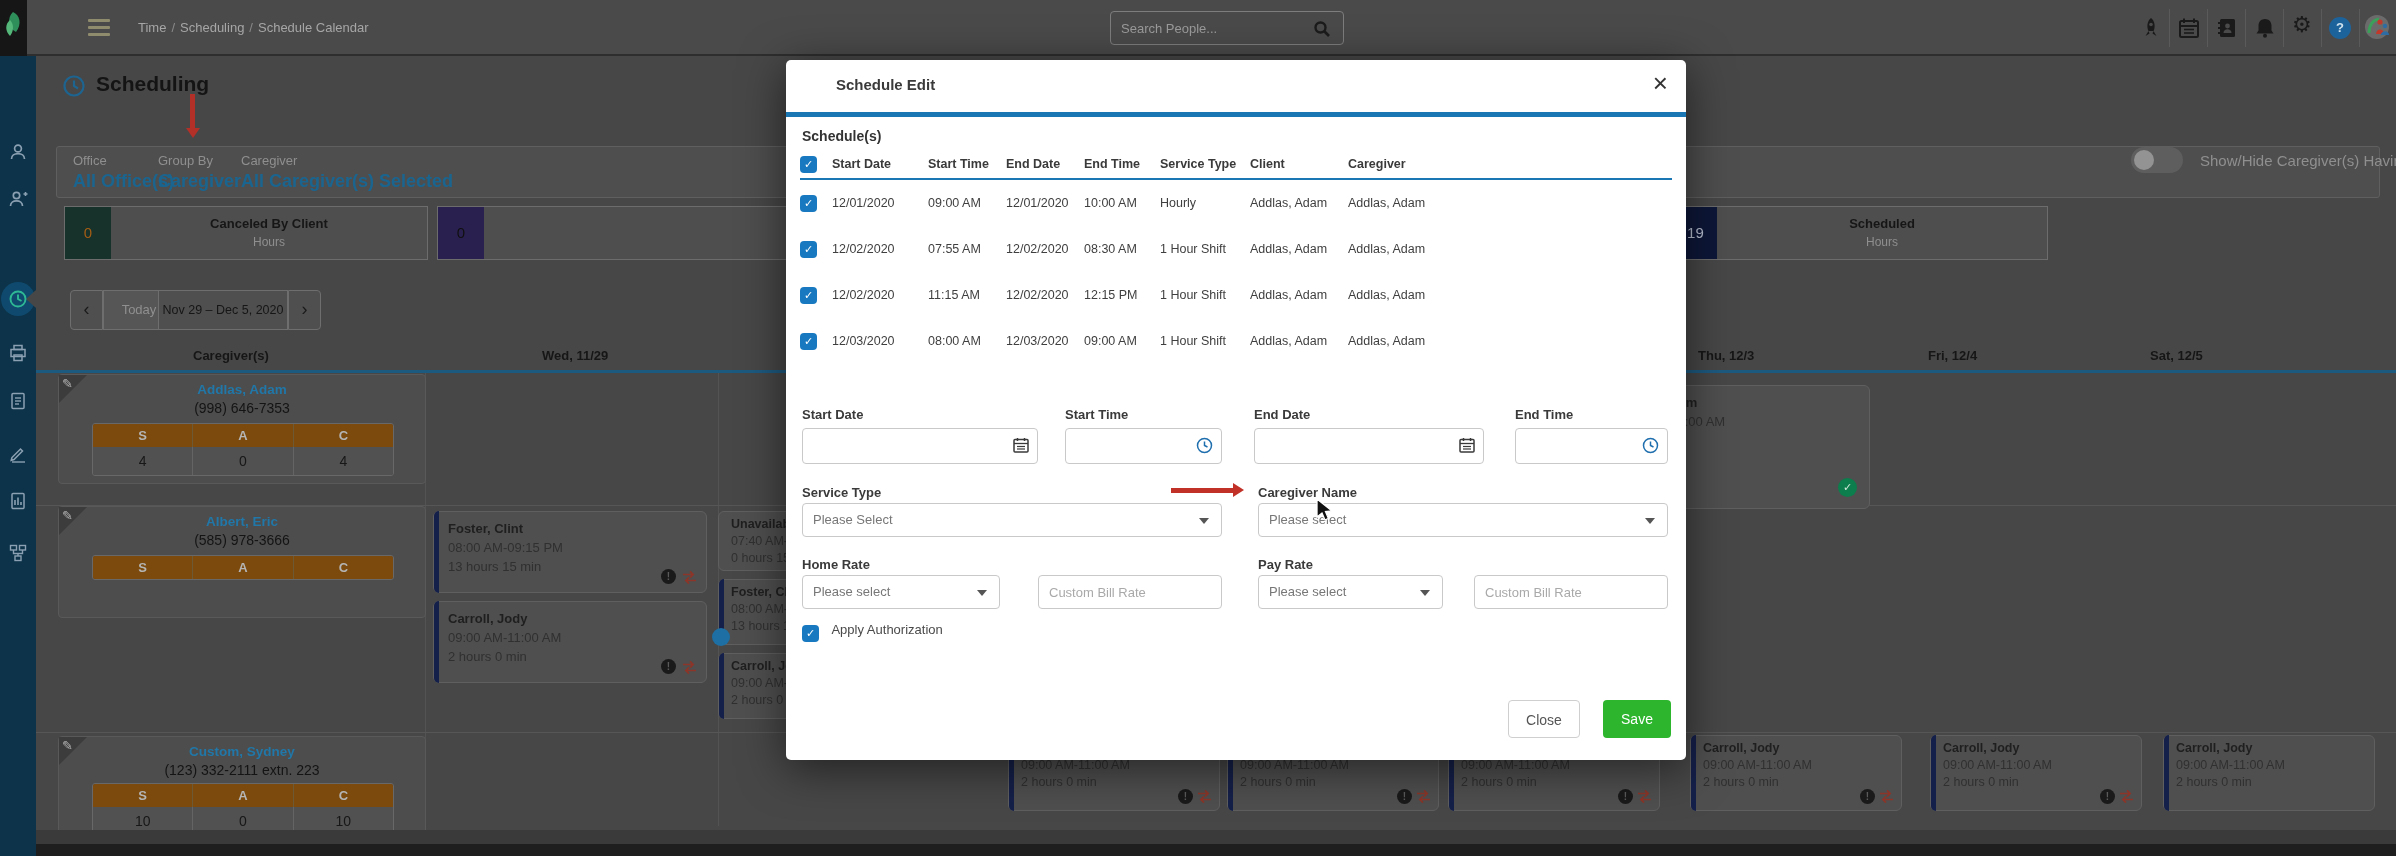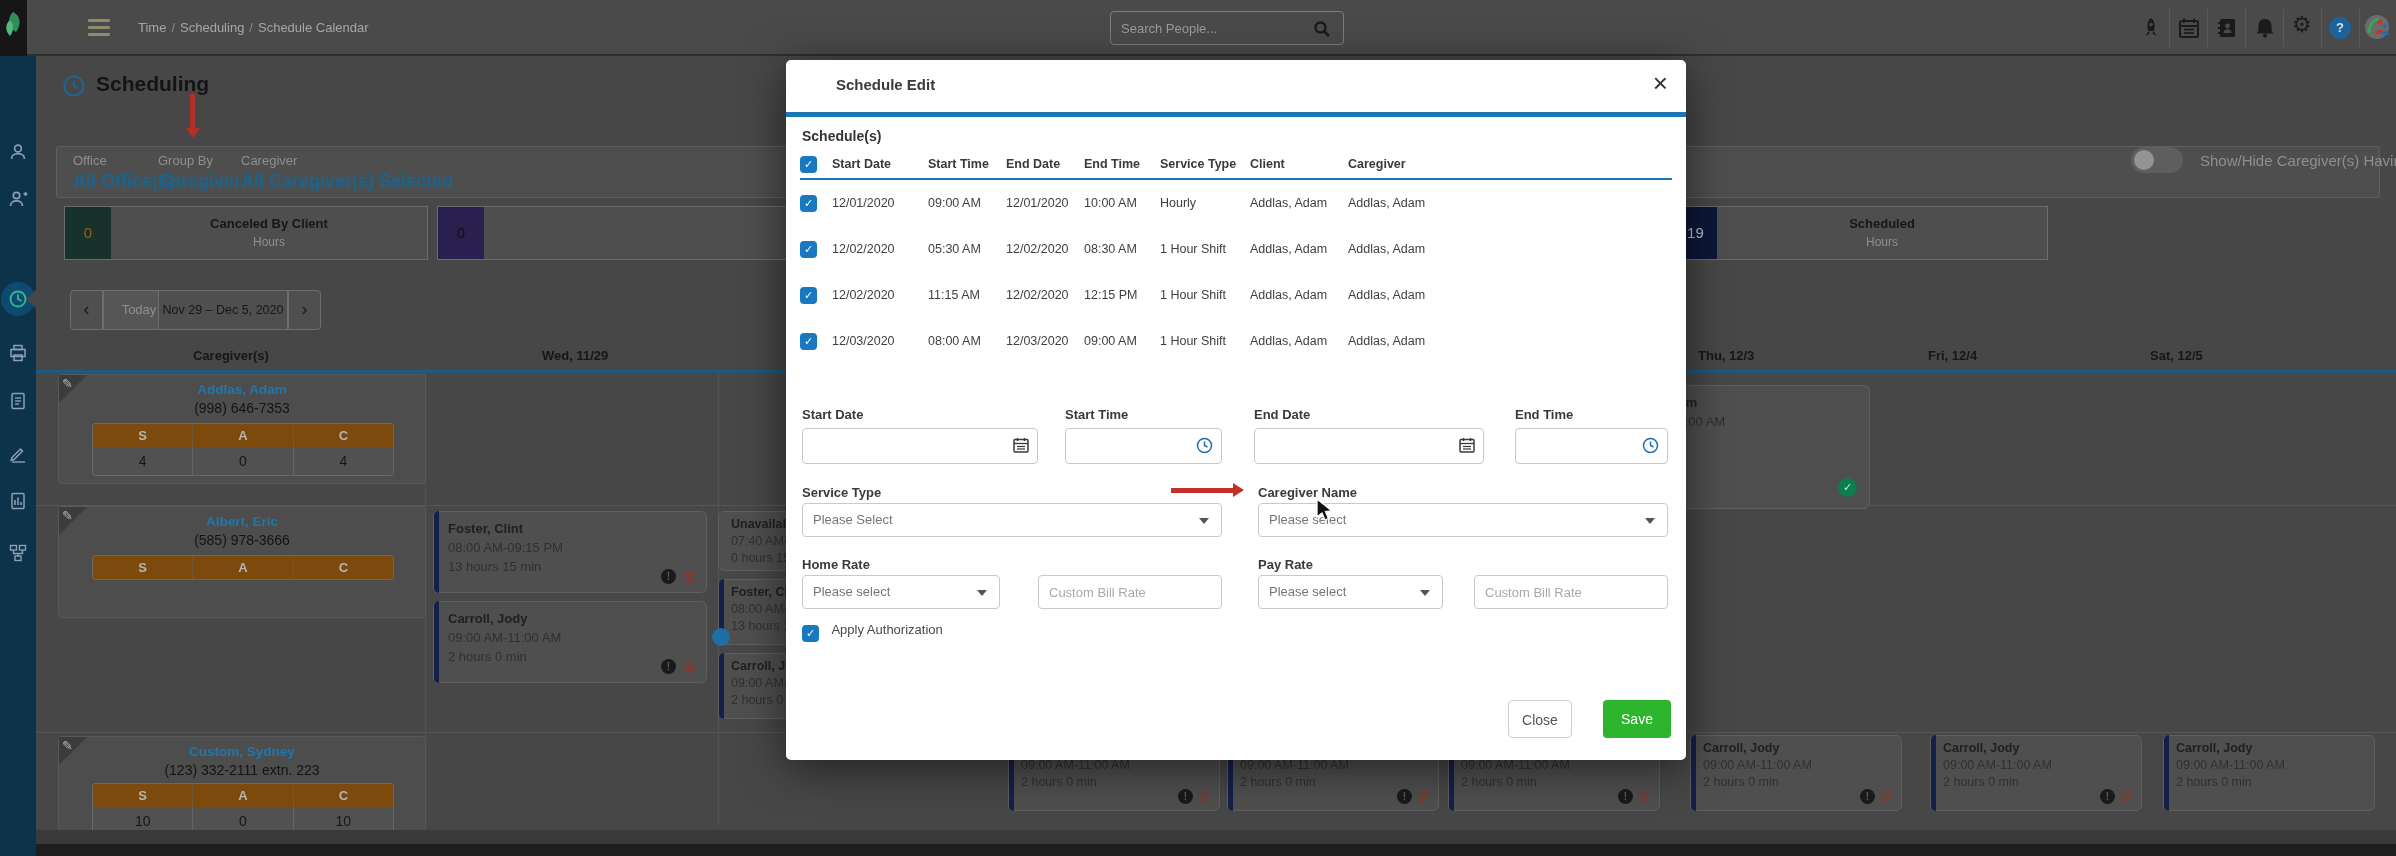--- a/index.html
+++ b/index.html
@@ -114,21 +114,21 @@
   .m-inwrap{position:absolute;height:36px;}
   .m-inwrap .fic{position:absolute;right:9px;top:9px;}
   .m-input::placeholder{color:#a9a9a9;}
   .m-select{position:absolute;border:1px solid #c9c9c9;border-radius:4px;height:34px;font-size:13px;color:#777;
     line-height:32px;padding:0 10px;background:#fff;cursor:pointer;}
   .m-select .chev{position:absolute;right:12px;top:14px;width:0;height:0;border-left:5px solid transparent;
     border-right:5px solid transparent;border-top:6px solid #555;}
   #m-auth{position:absolute;left:16px;top:562px;}
   #m-auth span.lbl{font-size:13px;color:#4a4a4a;margin-left:8px;vertical-align:3px;}
   .m-btn{position:absolute;top:640px;height:38px;border-radius:4px;font-size:14px;text-align:center;line-height:38px;cursor:pointer;}
-  #btn-close{left:722px;width:64px;background:#fff;border:1px solid #cfcfcf;color:#555;}
+  #btn-close{left:722px;width:72px;background:#fff;border:1px solid #cfcfcf;color:#555;}
   #btn-save{left:817px;width:68px;background:#2db52d;color:#fff;}
   .red-arrow-h{position:absolute;left:1171px;top:482px;width:78px;height:16px;z-index:60;}
   .red-arrow-h .shaft{position:absolute;left:0;top:6px;width:62px;height:5px;background:#c23127;}
   .red-arrow-h .head{position:absolute;left:62px;top:1px;width:0;height:0;border-top:7px solid transparent;
     border-bottom:7px solid transparent;border-left:11px solid #c23127;}
   #cursor{position:absolute;left:1313px;top:498px;z-index:100;}
 </style>
 </head>
 <body>
 
@@ -488,21 +488,21 @@
         <span class="sc2">09:00 AM</span>
         <span class="sc3">12/01/2020</span>
         <span class="sc4">10:00 AM</span>
         <span class="sc5">Hourly</span>
         <span class="sc6">Addlas, Adam</span>
         <span class="sc7">Addlas, Adam</span>
       </div>
       <div class="sched-row">
         <span class="sc0"><span class="chk">✓</span></span>
         <span class="sc1">12/02/2020</span>
-        <span class="sc2">05:30 AM</span>
+        <span class="sc2">07:55 AM</span>
         <span class="sc3">12/02/2020</span>
         <span class="sc4">08:30 AM</span>
         <span class="sc5">1 Hour Shift</span>
         <span class="sc6">Addlas, Adam</span>
         <span class="sc7">Addlas, Adam</span>
       </div>
       <div class="sched-row">
         <span class="sc0"><span class="chk">✓</span></span>
         <span class="sc1">12/02/2020</span>
         <span class="sc2">11:15 AM</span>

